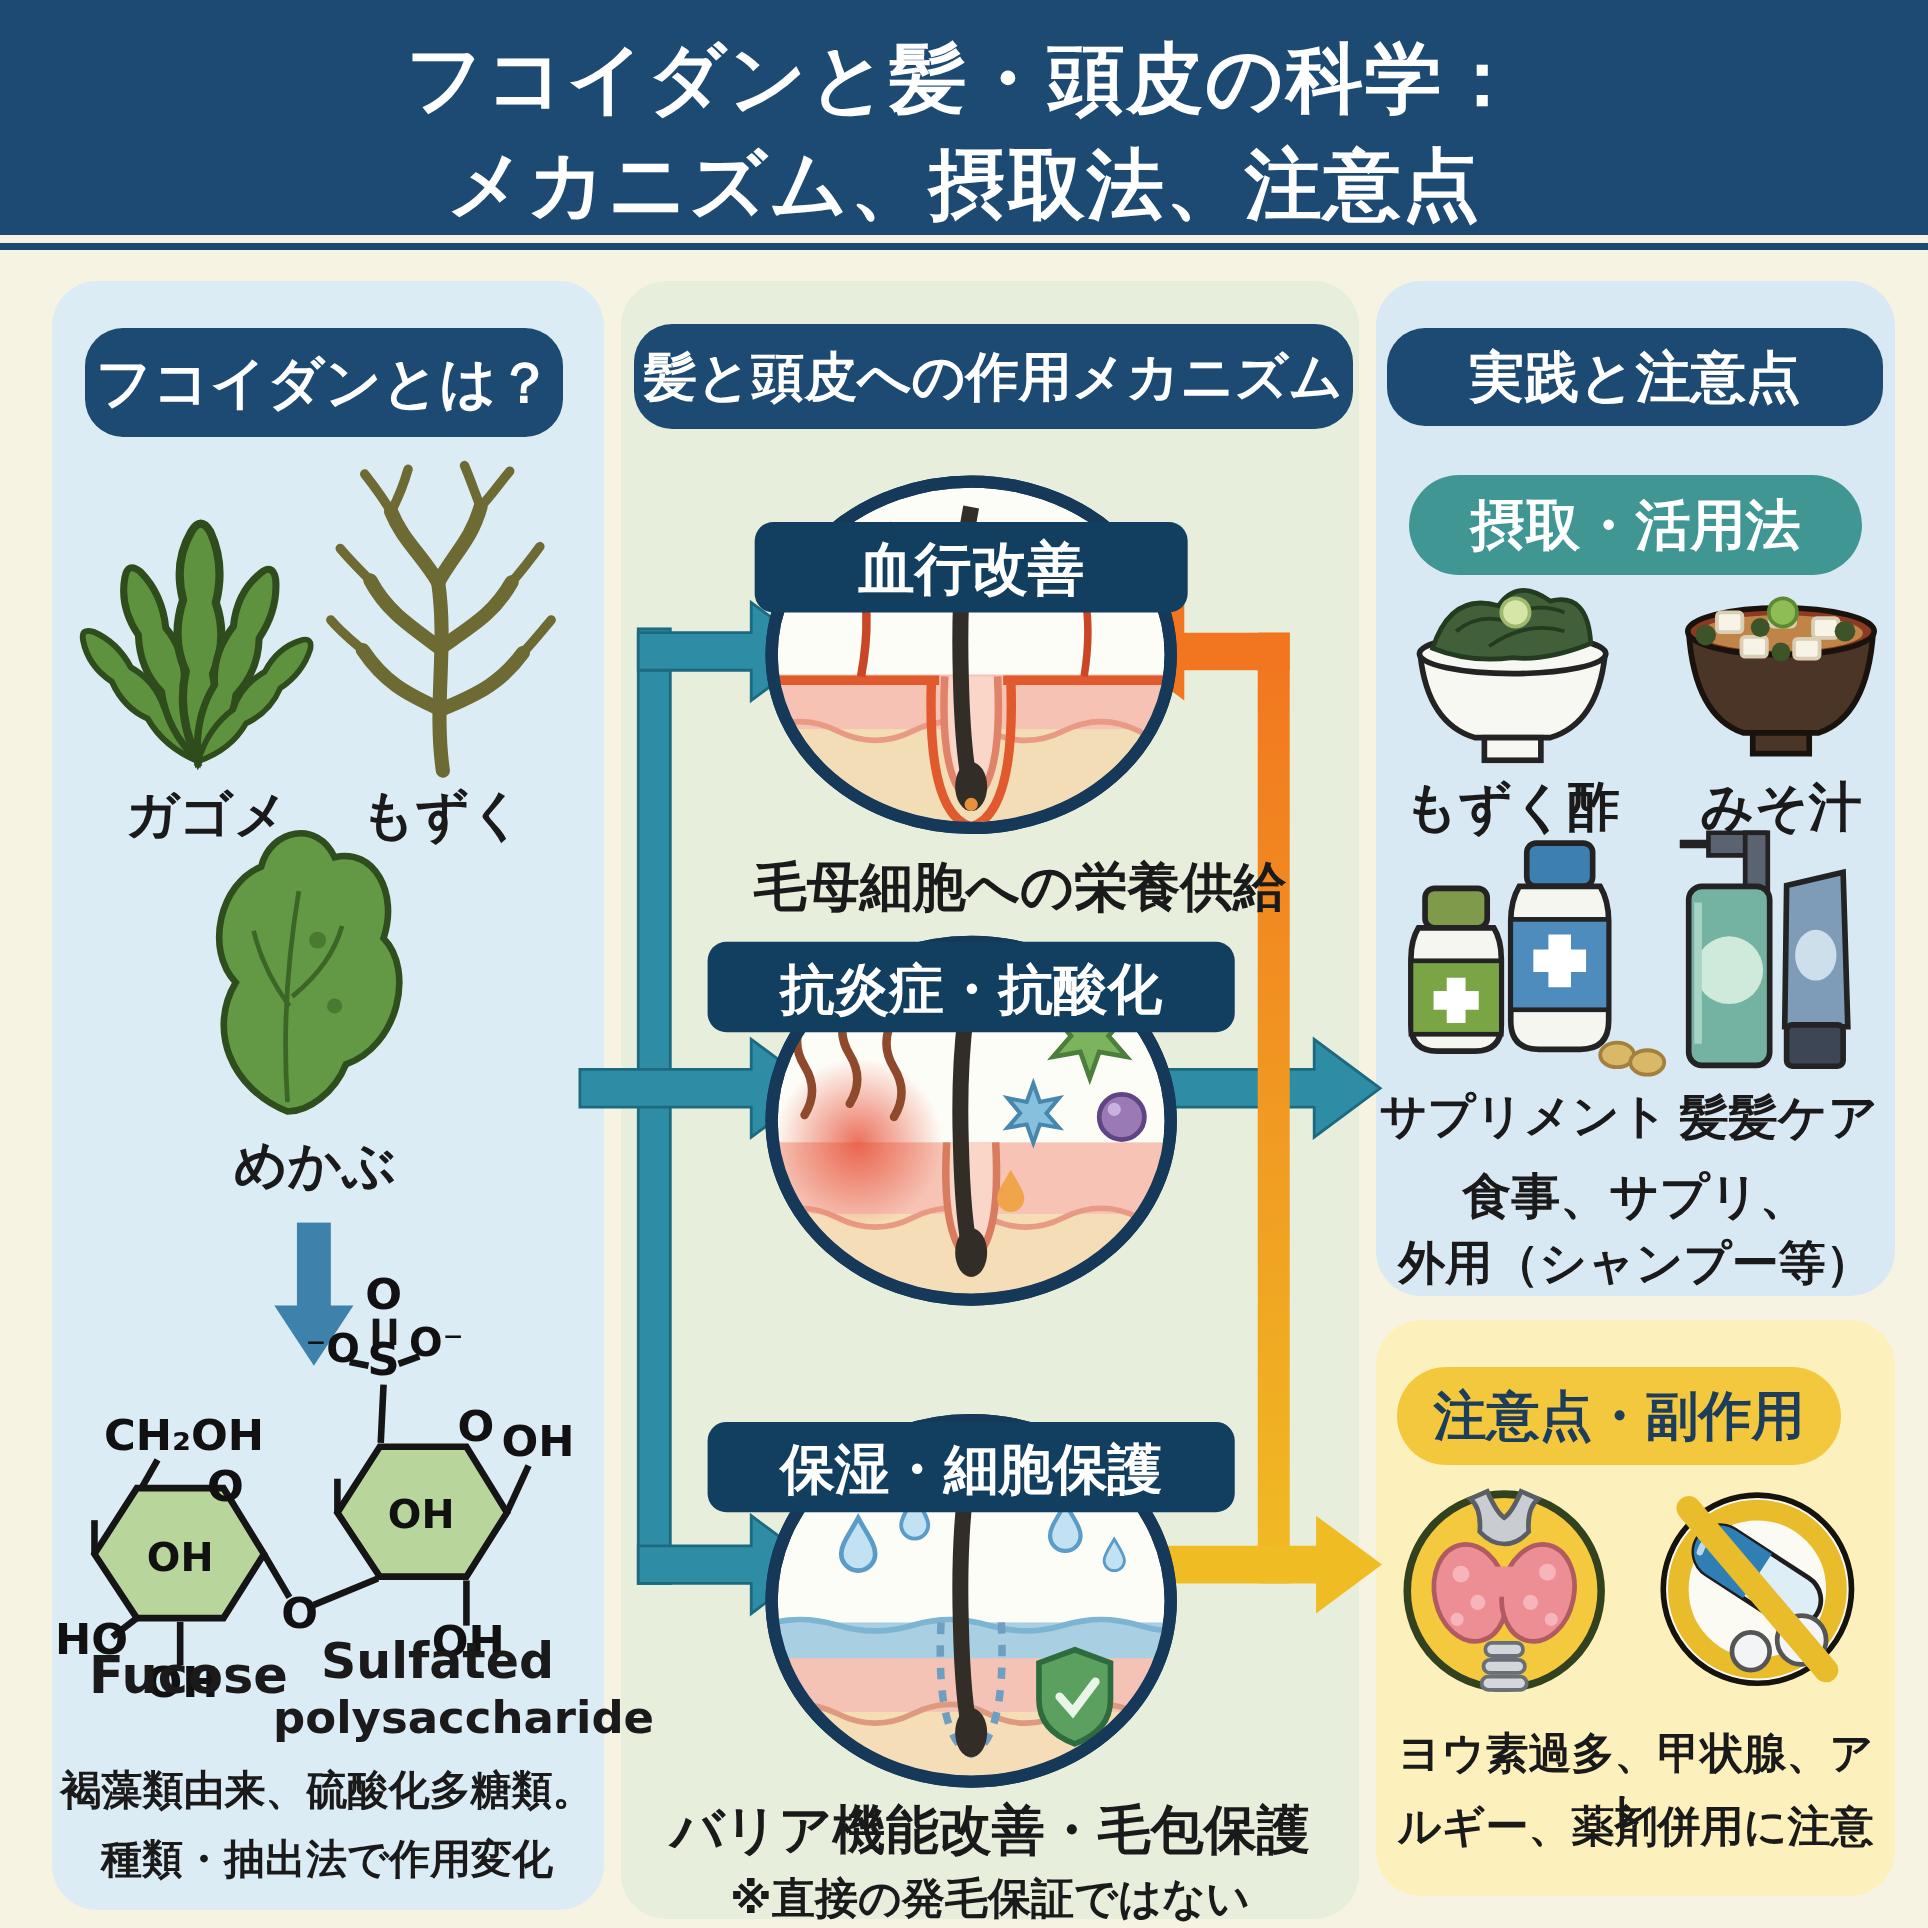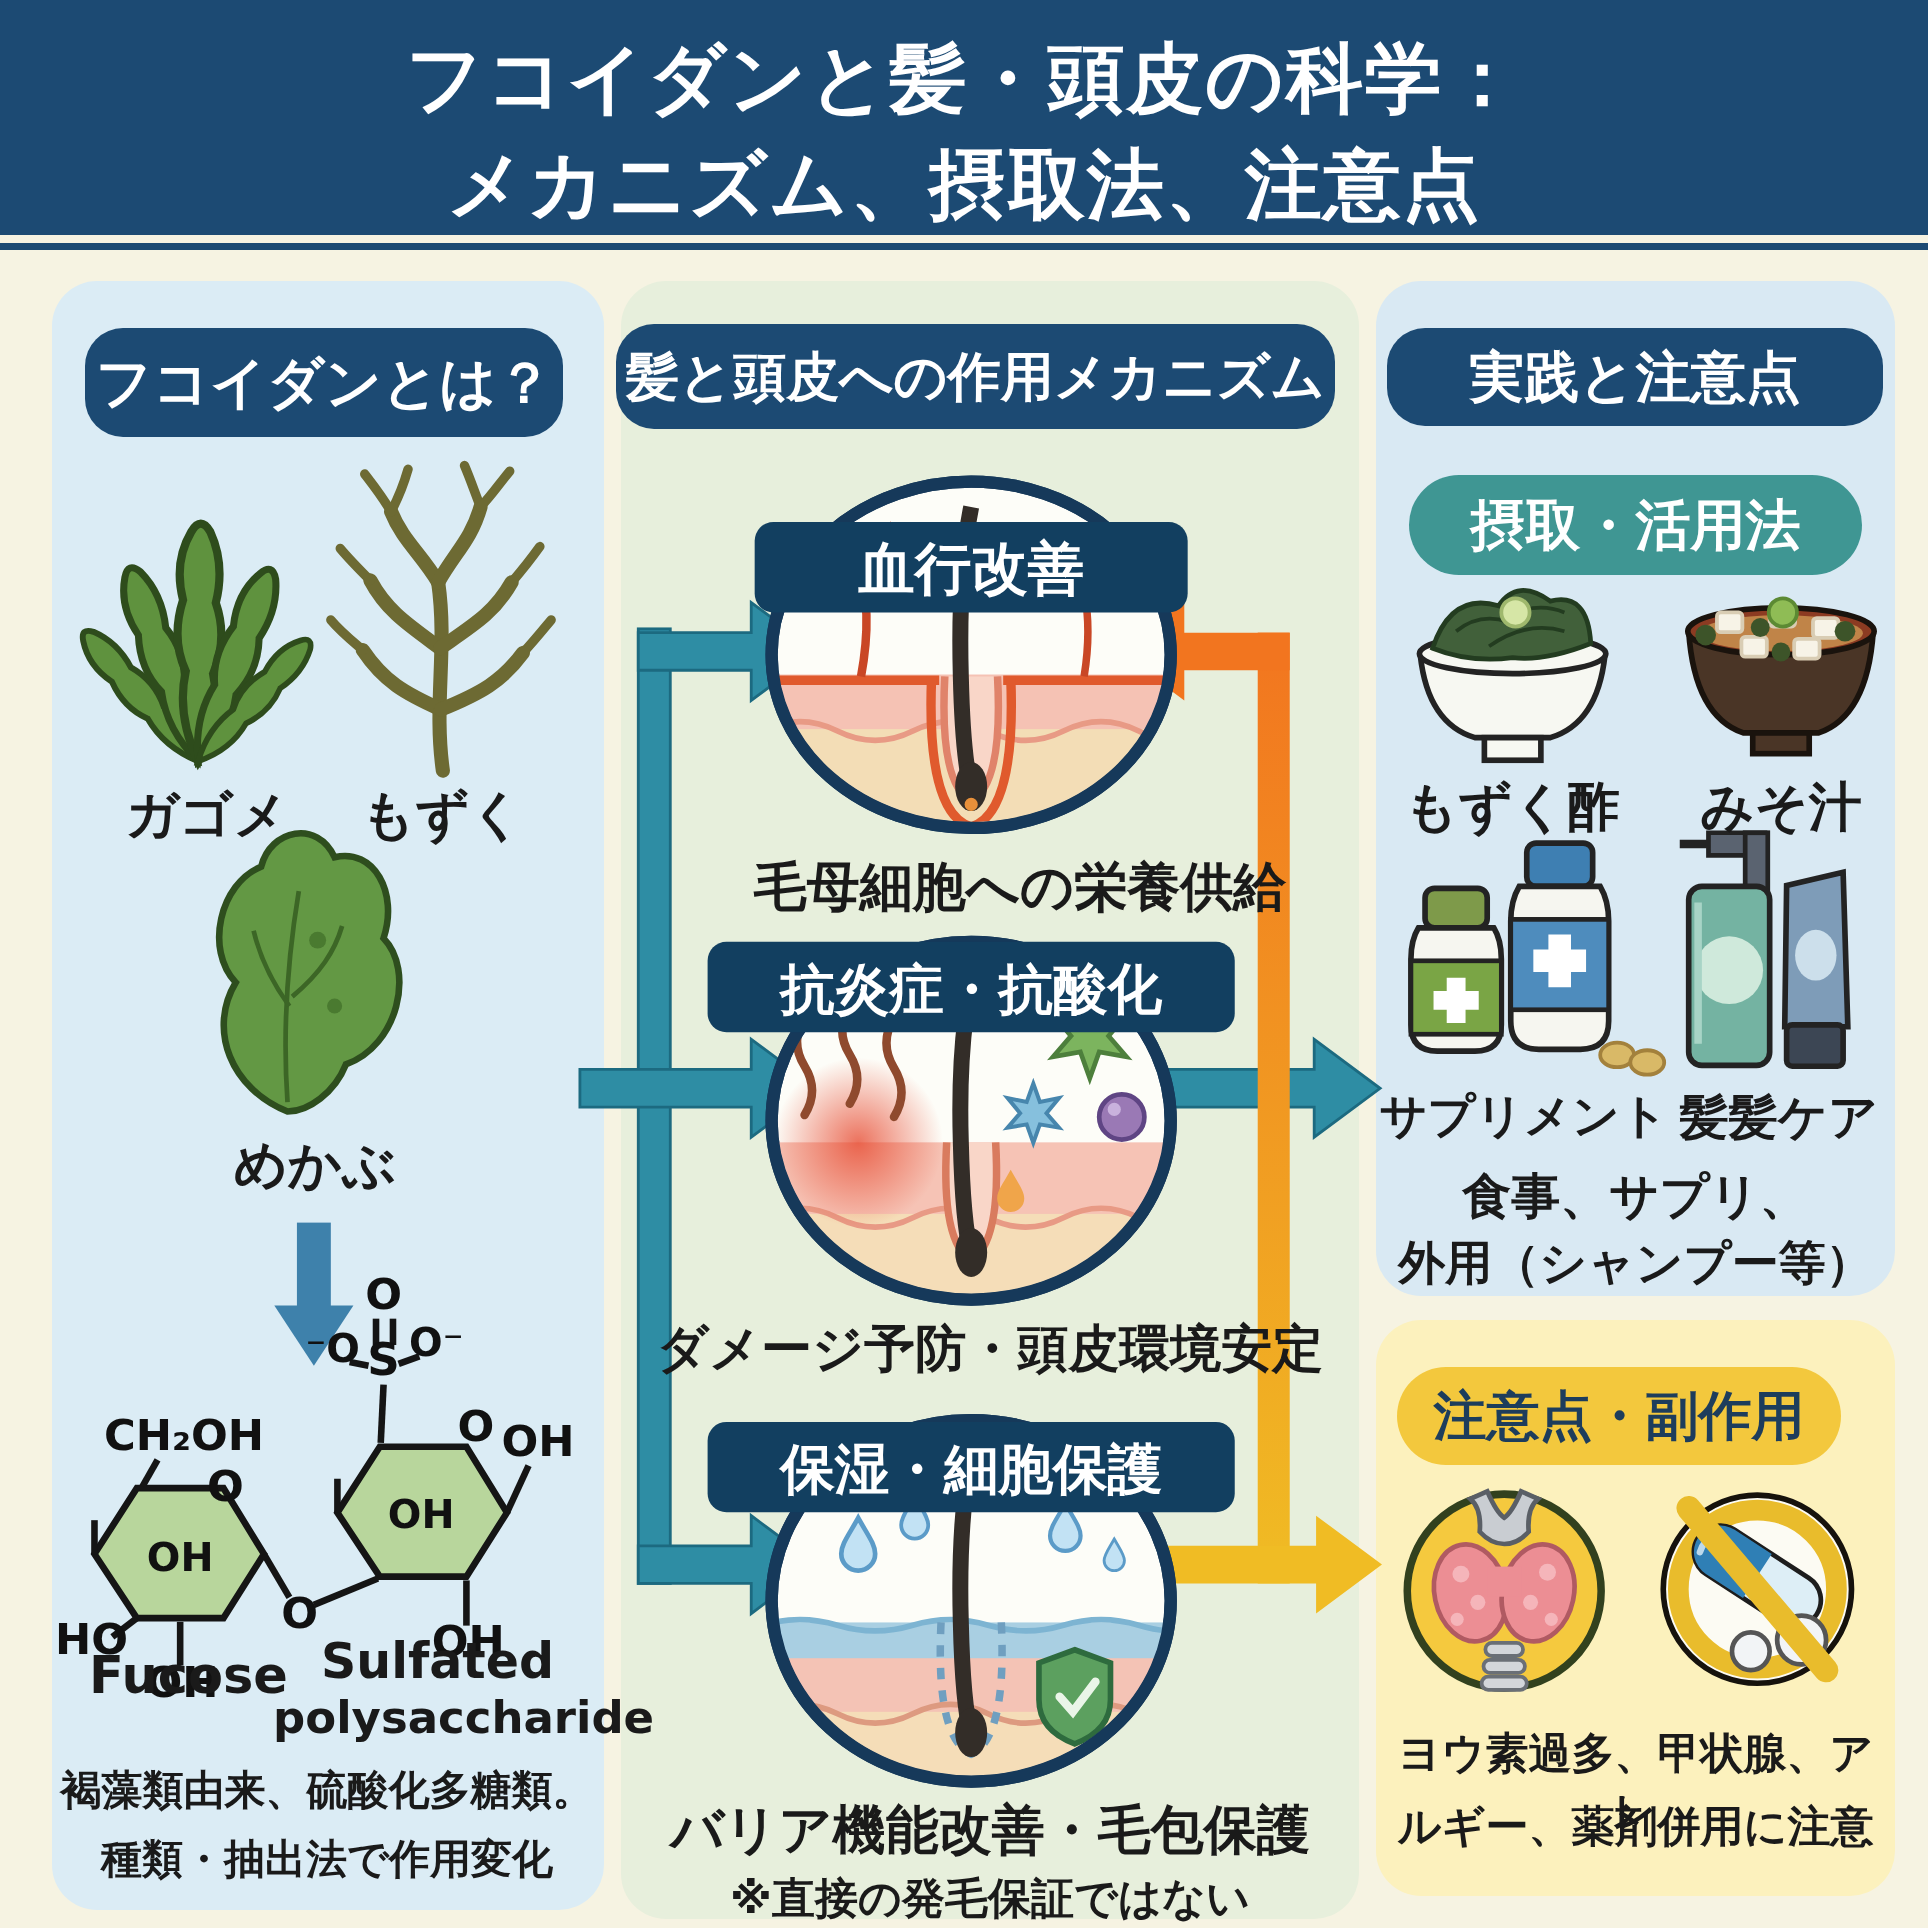--- a/index.html
+++ b/index.html
@@ -308,36 +308,35 @@
         <path d="M344,258 q-8,12 -4,26" stroke="#bcd9ec" stroke-width="7" fill="none" stroke-linecap="round"></path>
       </g>
       <circle cx="452" cy="340" r="26" fill="#f2f4f6" stroke="#555" stroke-width="5"></circle>
       <line x1="434" y1="330" x2="470" y2="350" stroke="#555" stroke-width="4"></line>
       <circle cx="398" cy="352" r="20" fill="#f2f4f6" stroke="#555" stroke-width="5"></circle>
       <line x1="332" y1="200" x2="478" y2="372" stroke="#e9bc2c" stroke-width="26" stroke-linecap="round"></line>
     </g>
   </svg>
 
   <div class="abs pill" style="left:85px;top:292px;width:478px;height:109px;background:#1c4a73;font-size:56px;line-height:109px;">フコイダンとは？</div>
-  <div class="abs pill" style="left:616px;top:288px;width:719px;height:105px;background:#1c4a73;font-size:53px;line-height:105px;">髪と頭皮への作用メカニズム</div>
+  <div class="abs pill" style="left:634px;top:288px;width:719px;height:105px;background:#1c4a73;font-size:53px;line-height:105px;">髪と頭皮への作用メカニズム</div>
   <div class="abs pill" style="left:1387px;top:292px;width:496px;height:98px;background:#1c4a73;font-size:55px;line-height:98px;">実践と注意点</div>
   <div class="abs pill" style="left:1409px;top:439px;width:453px;height:100px;background:#3f9693;font-size:55px;line-height:100px;border-radius:50px;">摂取・活用法</div>
   <div class="abs pill" style="left:1397px;top:1331px;width:444px;height:98px;background:#f3c83d;color:#1d3d5c;font-size:53px;line-height:98px;border-radius:49px;text-align:center;">注意点・副作用</div>
 
   <div class="abs ctext" style="left:89px;top:780px;width:235px;font-size:53px;">ガゴメ</div>
   <div class="abs ctext" style="left:334px;top:780px;width:217px;font-size:53px;">もずく</div>
   <div class="abs ctext" style="left:202px;top:1130px;width:226px;font-size:53px;">めかぶ</div>
   <div class="abs ctext" style="left:85px;top:1646px;width:207px;font-size:51px;">Fucose</div>
   <div class="abs ctext" style="left:282px;top:1633px;width:311px;font-size:49px;">Sulfated</div>
   <div class="abs ctext" style="left:273px;top:1691px;width:330px;font-size:45px;">polysaccharide</div>
   <div class="abs ctext" style="left:56px;top:1763px;width:542px;font-size:41px;">褐藻類由来、硫酸化多糖類。</div>
   <div class="abs ctext" style="left:56px;top:1832px;width:542px;font-size:41px;">種類・抽出法で作用変化</div>
 
   <div class="abs ctext" style="left:621px;top:832px;width:798px;font-size:53px;margin-top:20px;">毛母細胞への栄養供給</div>
-  <div class="abs ctext" style="left:621px;top:1315px;width:738px;font-size:51px;">ダメージ予防・頭皮環境安定</div>
   <div class="abs ctext" style="left:621px;top:1795px;width:738px;font-size:53px;">バリア機能改善・毛包保護</div>
   <div class="abs ctext" style="left:621px;top:1870px;width:738px;font-size:43px;">※直接の発毛保証ではない</div>
 
   <div class="abs ctext" style="left:1380px;top:772px;width:264px;font-size:53px;">もずく酢</div>
   <div class="abs ctext" style="left:1649px;top:772px;width:264px;font-size:53px;text-align:center;">みそ汁</div>
   <div class="abs ctext" style="left:1376px;top:1085px;width:292px;font-size:47px;text-align:right;">サプリメント</div>
   <div class="abs ctext" style="left:1663px;top:1085px;width:232px;font-size:49px;">髪髪ケア</div>
   <div class="abs ctext" style="left:1376px;top:1164px;width:519px;font-size:49px;">食事、サプリ、</div>
   <div class="abs ctext" style="left:1376px;top:1232px;width:519px;font-size:47px;">外用（シャンプー等）</div>
   <div class="abs ctext" style="left:1376px;top:1725px;width:519px;font-size:43px;">ヨウ素過多、甲状腺、アレ</div>

